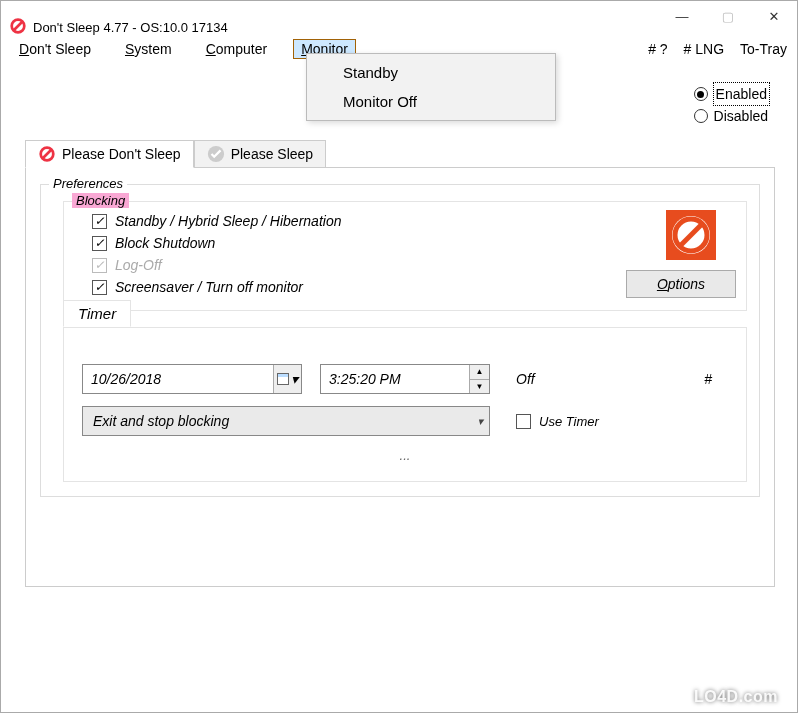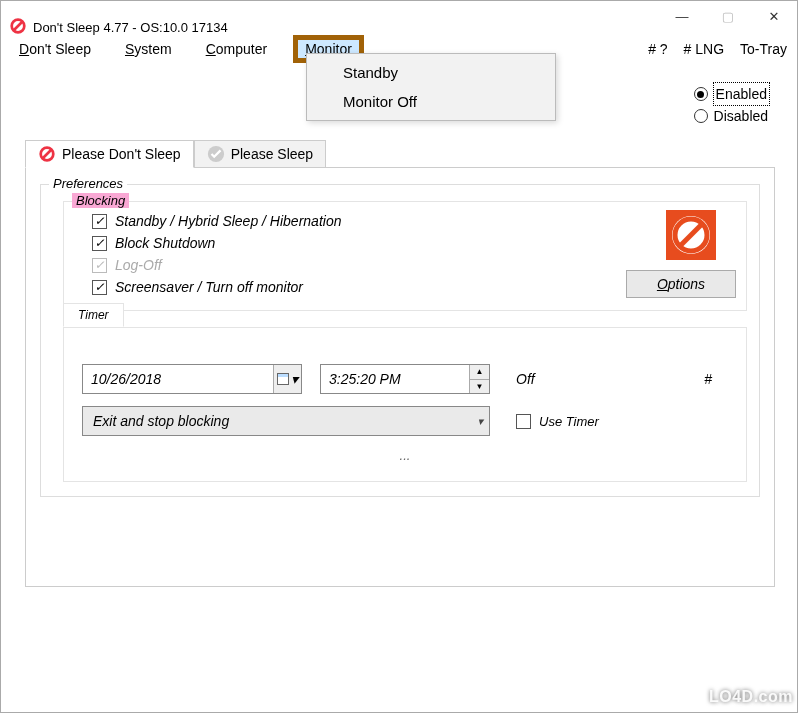--- a/index.html
+++ b/index.html
@@ -48,21 +48,21 @@
   height: 28px;
   display: flex;
   align-items: center;
   padding: 0 10px;
   gap: 18px;
   font-size: 14px;
   position: relative;
 }
 .menubar .mitem { padding: 2px 8px; }
 .menubar .mitem .un { text-decoration: underline; }
-.menubar .mitem.sel { background: #cde8ff; border: 5px solid #a16207; padding: 1px 7px; }
+.menubar .mitem.sel { background: #cde8ff; border: 1px solid #a16207; padding: 1px 7px; }
 .menubar .rightlinks { margin-left: auto; display: flex; gap: 16px; }
 .menubar .rightlinks span { cursor: default; }
 .dropdown {
   position: absolute;
   left: 305px; top: 52px;
   width: 250px;
   background: #f2f2f2;
   border: 1px solid #bbb;
   box-shadow: 2px 2px 6px rgba(0,0,0,.15);
   z-index: 50;
@@ -167,21 +167,21 @@
   margin: 16px 0 0 10px;
   position: relative;
   padding: 36px 12px 18px 12px;
 }
 .timer-tab {
   position: absolute; top: -1px; left: -1px;
   border: 1px solid #e4e4e4;
   border-bottom: 1px solid #fff;
   background: #fff;
   padding: 4px 14px;
-  font-size: 12px;
+  font-size: 15px;
   transform: translateY(-100%);
 }
 .timer-row1, .timer-row2 {
   display: flex; align-items: center; gap: 18px;
   padding-left: 6px;
   margin-bottom: 12px;
 }
 .input-like {
   height: 30px;
   border: 1px solid #888;
@@ -239,21 +239,21 @@
   left: 12px; bottom: 10px; right: 12px;
   display: flex; align-items: center;
   font-size: 14px;
   gap: 8px;
 }
 .footer .globe {
   width: 22px; height: 22px;
 }
 .footer .donate-area { margin-left: auto; display: flex; align-items: center; gap: 6px; }
 .watermark {
-  position: absolute; right: 4px; bottom: 6px;
+  position: absolute; right: 19px; bottom: 6px;
   color: rgba(255,255,255,.9);
   text-shadow: 0 0 4px rgba(0,0,0,.6);
   font-weight: 700; font-size: 16px;
   letter-spacing: .5px;
   pointer-events: none;
   margin-left: 8px;
 }
 svg.block-icon circle { fill: #fff; }
 svg.block-icon .ring { stroke: #e34; stroke-width: 3; fill: none; }
 svg.block-icon .slash { stroke: #e34; stroke-width: 3; }

